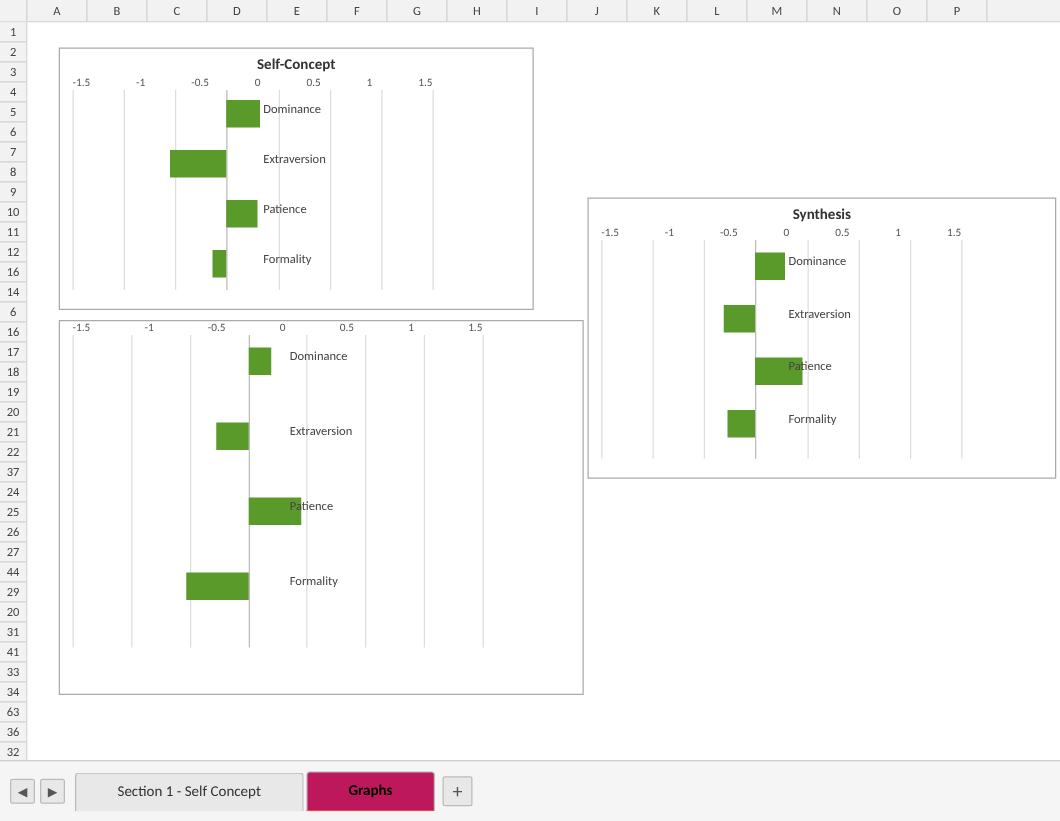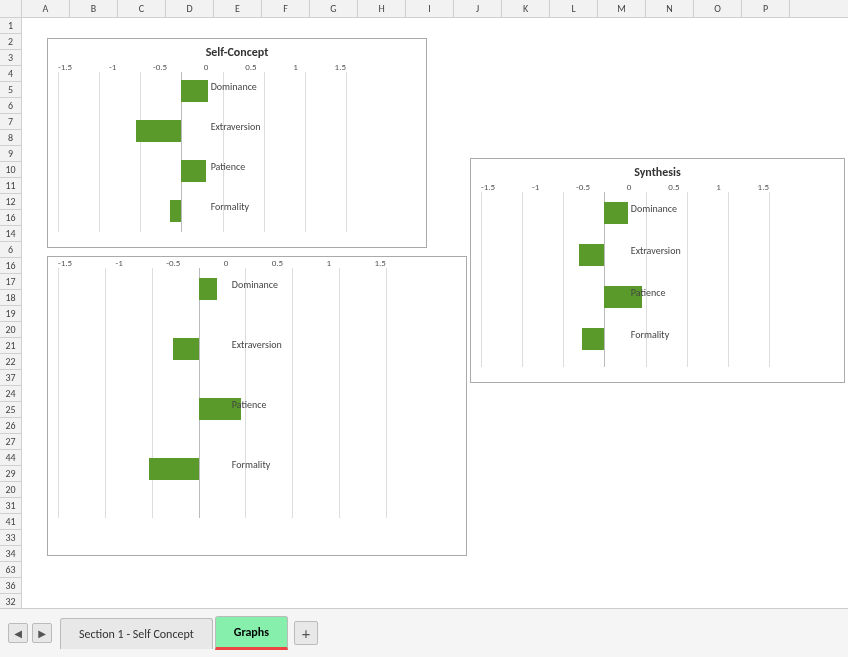--- a/index.html
+++ b/index.html
@@ -21,22 +21,22 @@
     .grid-content { position: relative; flex: 1; background: #fff; }
 
     
     .chart { position: absolute; background: #fff; border: 1px solid #aaa; }
     .chart-title { text-align: center; font-size: 12px; font-weight: bold; color: #333; padding: 6px 0 2px; }
 
     
     .tab-bar { height: 49px; background: #f5f5f5; border-top: 1px solid #ccc; display: flex; align-items: center; padding: 0 8px; gap: 0; }
     .tab-nav { display: flex; align-items: center; gap: 4px; margin-right: 8px; }
     .tab-nav-btn { width: 20px; height: 20px; background: #e8e8e8; border: 1px solid #bbb; border-radius: 2px; display: flex; align-items: center; justify-content: center; cursor: pointer; font-size: 10px; color: #555; }
-    .tab { padding: 8px 18px; background: #e8e8e8; border: 1px solid #bbb; border-bottom: none; border-radius: 3px 3px 0 0; cursor: pointer; font-size: 12px; color: #333; margin-right: 2px; }
-    .tab.active { background: #86efac; border-bottom: 3px solid #ef4444; font-weight: bold; color: #000; }
+    .tab { padding: 8px 33px; background: #e8e8e8; border: 1px solid #bbb; border-bottom: none; border-radius: 3px 3px 0 0; cursor: pointer; font-size: 12px; color: #333; margin-right: 2px; }
+    .tab.active { background: #be185d; border-bottom: 1px solid #ef4444; font-weight: bold; color: #000; }
     .tab-add { width: 24px; height: 24px; background: #e8e8e8; border: 1px solid #bbb; border-radius: 2px; display: flex; align-items: center; justify-content: center; cursor: pointer; font-size: 16px; color: #555; margin-left: 4px; }
   </style>
 </head>
 <body>
 
 <div class="spreadsheet">
 
   <div class="col-headers">
     <div class="col-header" style="width:22px; background:#f2f2f2;"></div>
     <div class="col-header" style="width:48px;">A</div>

